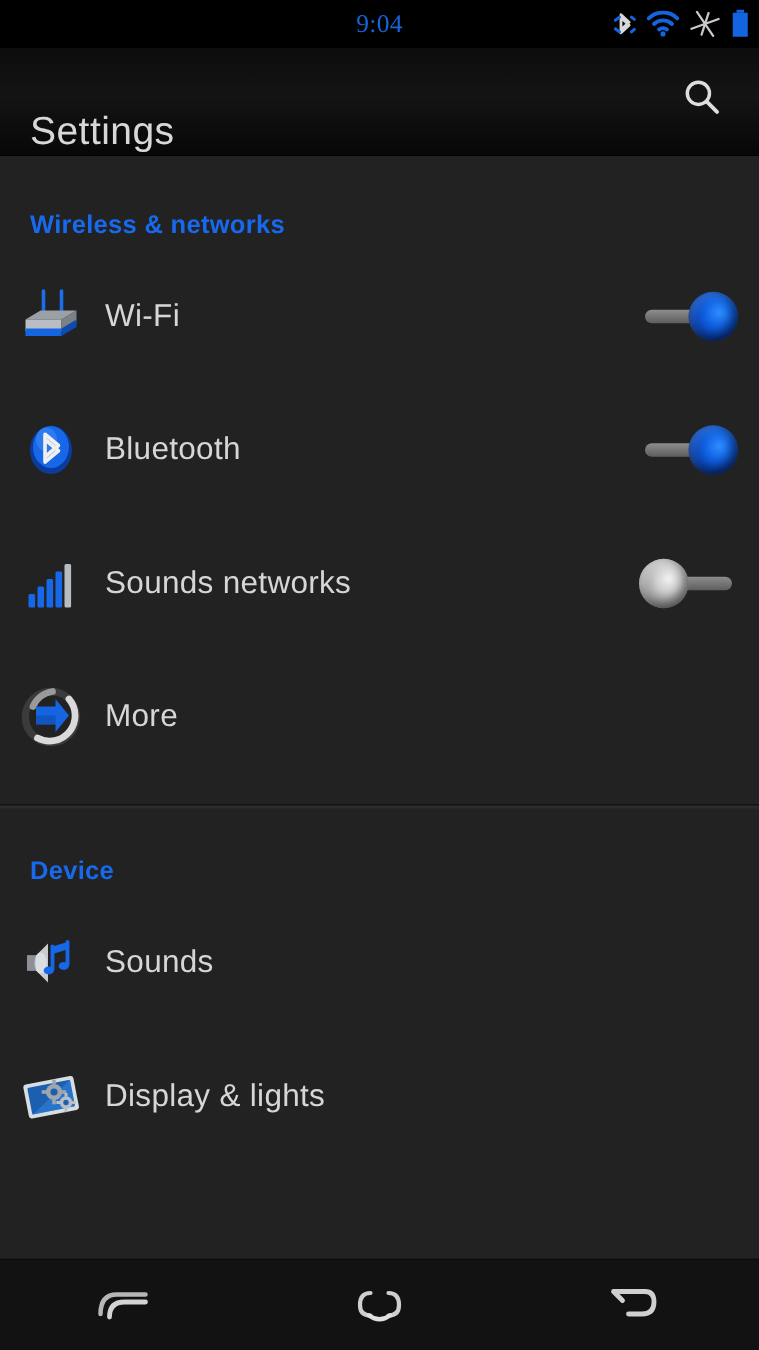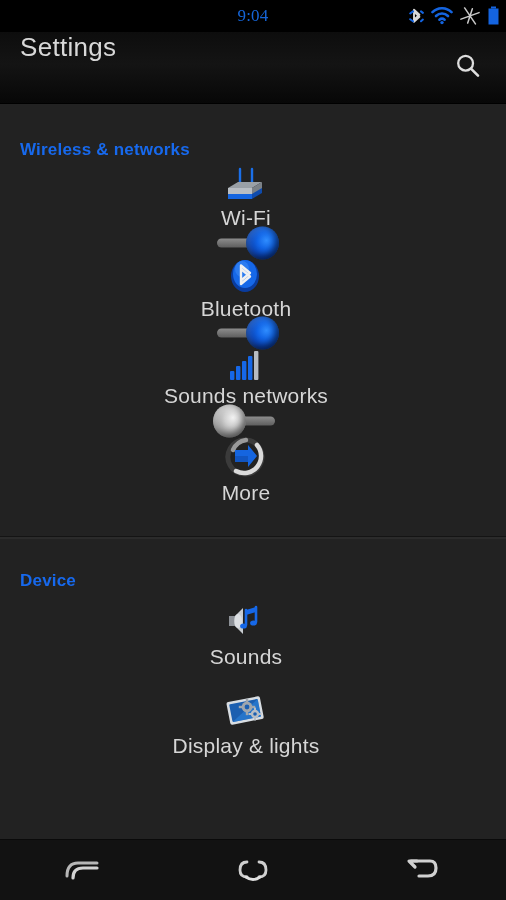--- a/index.html
+++ b/index.html
@@ -54,21 +54,21 @@
     line-height: 0;
   }
 
   
   .action-bar {
     position: relative;
     height: 71px;
     flex: 0 0 71px;
     background: linear-gradient(to bottom, #0d0d0d 0%, #141414 45%, #070707 100%);
     display: flex;
-    align-items: flex-start;
+    align-items: flex-end;
     border-bottom: 1px solid #000;
   }
   .action-title {
     margin-left: 20px;
     color: #d8d8d8;
     font-size: 26px;
     font-weight: 300;
     letter-spacing: 0.3px;
   }
   .search-btn {
@@ -114,21 +114,20 @@
     margin-top: 14px;
   }
 
   .row {
     height: 89px;
     display: flex;
     align-items: center;
     padding: 0 16px 0 0;
     cursor: pointer;
     position: relative;
-    flex-direction: column;
   }
   .row-icon {
     width: 68px;
     min-width: 68px;
     height: 48px;
     display: flex;
     align-items: center;
     justify-content: center;
     line-height: 0;
   }

